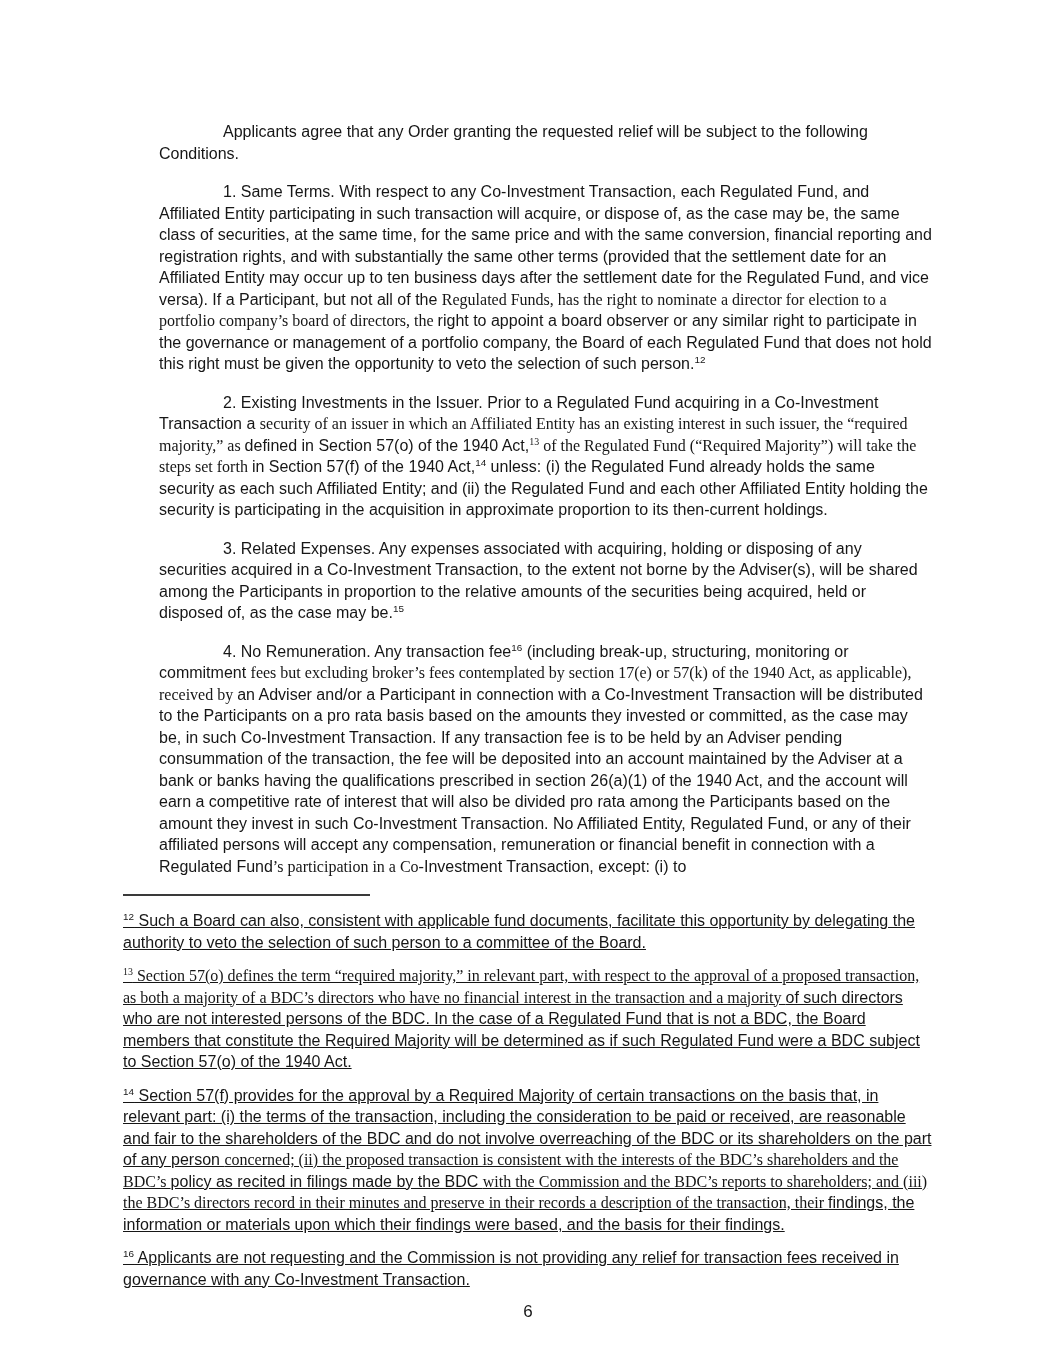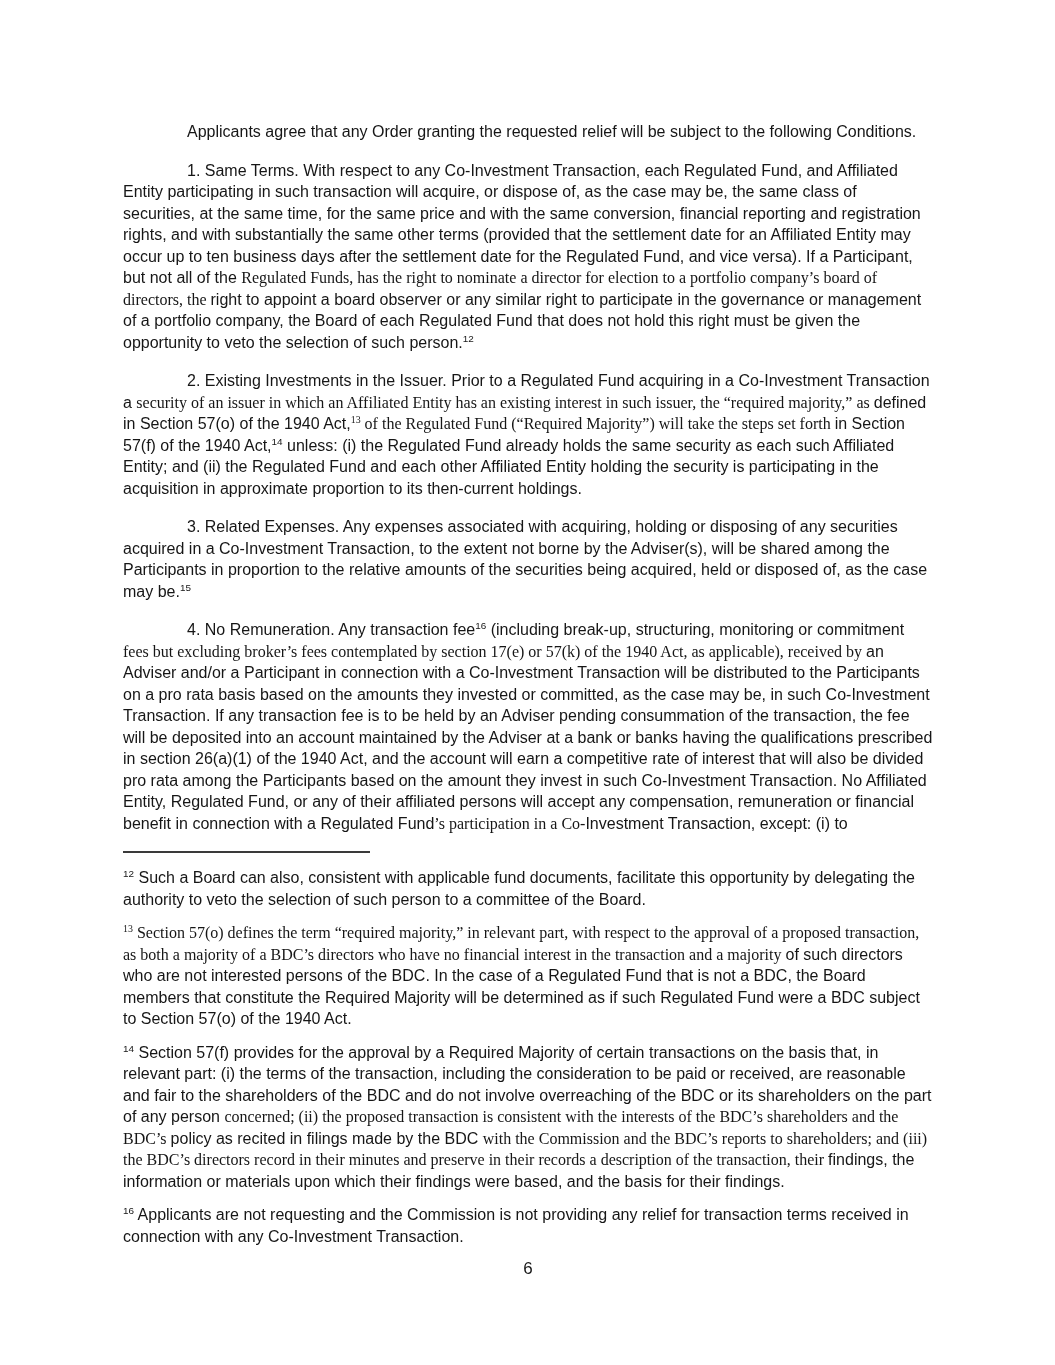--- a/index.html
+++ b/index.html
@@ -11,30 +11,31 @@
     font-family: "Liberation Sans", sans-serif;
     color: #161616;
   }
   .page {
     box-sizing: border-box;
     width: 1055px;
     height: 1365px;
     padding: 121px 122px 0 123px;
     background: #ffffff;
   }
-  .doc-body { font-size: 16px; line-height: 21.5px; }
+  .doc-body { font-size: 16px; line-height: 21.5px; margin-left: 36px; }
   .para {
     margin: 0 0 17px 0;
     text-indent: 64px;
     text-align: left;
   }
   .footnotes { font-size: 16px; line-height: 21.5px; }
   .footnote {
     margin: 0 0 12px 0;
     text-indent: 0;
+    text-decoration: underline;
   }
   .serif { font-family: "Liberation Serif", serif; }
   .u { }
   .sup {
     vertical-align: super;
     font-size: 0.62em;
     line-height: 0;
   }
   .fn-separator {
     width: 247px;
@@ -57,16 +58,16 @@
       <p class="para"><span>1. </span><span class="u">Same Terms</span><span>. With respect to any Co-Investment Transaction, each Regulated Fund, and Affiliated Entity participating in such transaction will acquire, or dispose of, as the case may be, the same class of securities, at the same time, for the same price and with the same conversion, financial reporting and registration rights, and with substantially the same other terms (provided that the settlement date for an Affiliated Entity may occur up to ten business days after the settlement date for the Regulated Fund, and vice versa). If a Participant, but not all of the </span><span class="serif">Regulated Funds, has the right to nominate a director for election to a portfolio company’s board of directors, the </span><span>right to appoint a board observer or any similar right to participate in the governance or management of a portfolio company, the Board of each Regulated Fund that does not hold this right must be given the opportunity to veto the selection of such person.</span><span class="sup">12</span></p>
       <p class="para"><span>2. </span><span class="u">Existing Investments in the Issuer</span><span>. Prior to a Regulated Fund acquiring in a Co-Investment Transaction a </span><span class="serif">security of an issuer in which an Affiliated Entity has an existing interest in such issuer, the “required majority,” as </span><span>defined in Section 57(o) of the 1940 Act,</span><span class="serif sup">13</span><span class="serif"> of the Regulated Fund (“Required Majority”) will take the steps set forth </span><span>in Section 57(f) of the 1940 Act,</span><span class="sup">14</span><span> unless: (i) the Regulated Fund already holds the same security as each such Affiliated Entity; and (ii) the Regulated Fund and each other Affiliated Entity holding the security is participating in the acquisition in approximate proportion to its then-current holdings.</span></p>
       <p class="para"><span>3. </span><span class="u">Related Expenses</span><span>. Any expenses associated with acquiring, holding or disposing of any securities acquired in a Co-Investment Transaction, to the extent not borne by the Adviser(s), will be shared among the Participants in proportion to the relative amounts of the securities being acquired, held or disposed of, as the case may be.</span><span class="sup">15</span></p>
       <p class="para"><span>4. </span><span class="u">No Remuneration</span><span>. Any transaction fee</span><span class="sup">16</span><span> (including break-up, structuring, monitoring or commitment </span><span class="serif">fees but excluding broker’s fees contemplated by section 17(e) or 57(k) of the 1940 Act, as applicable), received by </span><span>an Adviser and/or a Participant in connection with a Co-Investment Transaction will be distributed to the Participants on a pro rata basis based on the amounts they invested or committed, as the case may be, in such Co-Investment Transaction. If any transaction fee is to be held by an Adviser pending consummation of the transaction, the fee will be deposited into an account maintained by the Adviser at a bank or banks having the qualifications prescribed in section 26(a)(1) of the 1940 Act, and the account will earn a competitive rate of interest that will also be divided pro rata among the Participants based on the amount they invest in such Co-Investment Transaction. No Affiliated Entity, Regulated Fund, or any of their affiliated persons will accept any compensation, remuneration or financial benefit in connection with a Regulated Fund</span><span class="serif">’s participation in a Co-</span><span>Investment Transaction, except: (i) to</span></p>
     </div>
   <hr class="fn-separator">
   <div class="footnotes">
       <p class="footnote"><span class="sup">12</span><span> Such a Board can also, consistent with applicable fund documents, facilitate this opportunity by delegating the authority to veto the selection of such person to a committee of the Board.</span></p>
       <p class="footnote"><span class="serif sup">13</span><span class="serif"> Section 57(o) defines the term “required majority,” in relevant part, with respect to the approval of a proposed transaction, as both a majority of a BDC’s directors who have no financial interest in the transaction and a majority </span><span>of such directors who are not interested persons of the BDC. In the case of a Regulated Fund that is not a BDC, the Board members that constitute the Required Majority will be determined as if such Regulated Fund were a BDC subject to Section 57(o) of the 1940 Act.</span></p>
       <p class="footnote"><span class="sup">14</span><span> Section 57(f) provides for the approval by a Required Majority of certain transactions on the basis that, in relevant part: (i) the terms of the transaction, including the consideration to be paid or received, are reasonable and fair to the shareholders of the BDC and do not involve overreaching of the BDC or its shareholders on the part of any person </span><span class="serif">concerned; (ii) the proposed transaction is consistent with the interests of the BDC’s shareholders and the BDC’s </span><span>policy as recited in filings made by the BDC </span><span class="serif">with the Commission and the BDC’s reports to shareholders; and (iii) the BDC’s directors record in their minutes and preserve in their records a description of the transaction, their </span><span>findings, the information or materials upon which their findings were based, and the basis for their findings.</span></p>
-      <p class="footnote"><span class="sup">16</span><span> Applicants are not requesting and the Commission is not providing any relief for transaction terms received in connection with any Co-Investment Transaction.</span></p>
+      <p class="footnote"><span class="sup">16</span><span> Applicants are not requesting and the Commission is not providing any relief for transaction fees received in governance with any Co-Investment Transaction.</span></p>
     </div>
   <div class="page-number">6</div>
 </div>
 
 </body></html>

